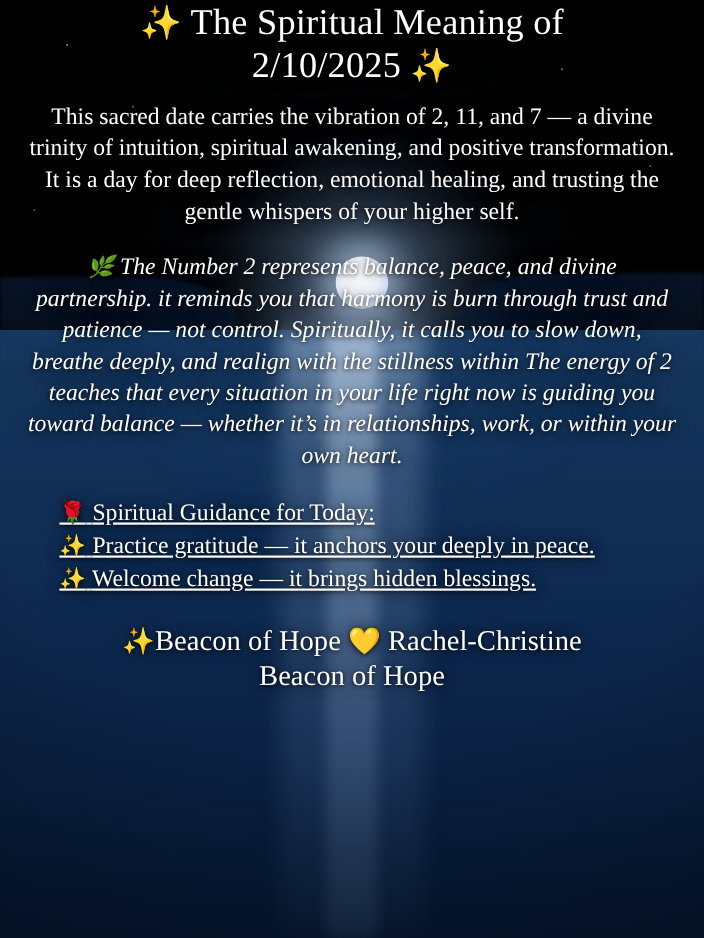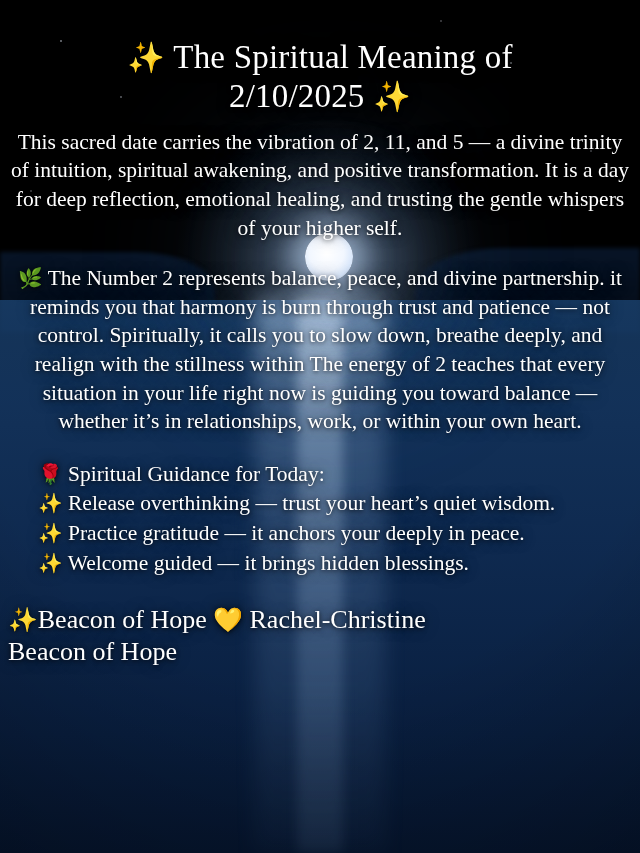--- a/index.html
+++ b/index.html
@@ -120,56 +120,58 @@
     height: 2px;
     border-radius: 50%;
     background: #eaf3ff;
     opacity: 0.55;
   }
 
   
   .content {
     position: absolute;
     inset: 0;
-    padding: 0 8px;
+    padding: 0 24px;
     box-sizing: border-box;
     text-shadow: 0 1px 4px rgba(0,0,0,0.75), 0 0 14px rgba(0,0,0,0.5);
-    margin-top: 36px;
   }
   .title {
     text-align: center;
     font-size: 33px;
     line-height: 1.18;
     padding-top: 2px;
     letter-spacing: 0.2px;
   }
   .para {
     font-size: 21.5px;
     line-height: 1.33;
     text-align: center;
     margin-top: 12px;
   }
   .block2 {
     font-size: 21.5px;
     line-height: 1.33;
     text-align: center;
     margin-top: 22px;
+    font-style: italic;
   }
   .guidance {
     font-size: 21.5px;
     line-height: 1.38;
     text-align: left;
     margin-top: 24px;
     padding-left: 30px;
     padding-right: 8px;
   }
   .guidance .line {
     display: block;
+    text-decoration: underline;
   }
   .signature {
+    text-align: center;
     font-size: 26px;
     line-height: 1.2;
     margin-top: 26px;
   }
   .emoji {
     font-family: "DejaVu Sans", sans-serif;
     font-size: 0.92em;
   }
   .sparkle { color: #ffe9a8; }
   .leaf { color: #7fc97f; }
@@ -202,43 +204,39 @@
 
   <div class="content">
 
     <div class="title">
       <span class="emoji sparkle">✨</span>
       <span>The Spiritual Meaning of</span><br>
       <span>2/10/2025</span>
       <span class="emoji sparkle">✨</span>
     </div>
 
-    <div class="para">This sacred date carries the vibration of 2, 11, and 5 — a divine trinity of intuition, spiritual awakening, and positive transformation. It is a day for deep reflection, emotional healing, and trusting the gentle whispers of your higher self.</div>
+    <div class="para">This sacred date carries the vibration of 2, 11, and 7 — a divine trinity of intuition, spiritual awakening, and positive transformation. It is a day for deep reflection, emotional healing, and trusting the gentle whispers of your higher self.</div>
 
     <div class="block2">
       <span class="emoji leaf">🌿</span>
       <span>The Number 2 represents balance, peace, and divine partnership. it reminds you that harmony is burn through trust and patience — not control. Spiritually, it calls you to slow down, breathe deeply, and realign with the stillness within  The energy of 2 teaches that every situation in your life right now is guiding you toward balance — whether it’s in relationships, work, or within your own heart.</span>
     </div>
 
     <div class="guidance">
       <span class="line">
         <span class="emoji rose">🌹</span>
         <span>Spiritual Guidance for Today:</span>
       </span>
       <span class="line">
         <span class="emoji sparkle">✨</span>
-        <span>Release overthinking — trust your heart’s quiet wisdom.</span>
-      </span>
-      <span class="line">
-        <span class="emoji sparkle">✨</span>
         <span>Practice gratitude — it anchors your deeply in peace.</span>
       </span>
       <span class="line">
         <span class="emoji sparkle">✨</span>
-        <span>Welcome guided — it brings hidden blessings.</span>
+        <span>Welcome change — it brings hidden blessings.</span>
       </span>
     </div>
 
     <div class="signature">
       <span class="emoji sparkle">✨</span><span>Beacon of Hope</span>
       <span class="emoji heart">💛</span>
       <span>Rachel-Christine</span><br>
       <span>Beacon of Hope</span>
     </div>
 

